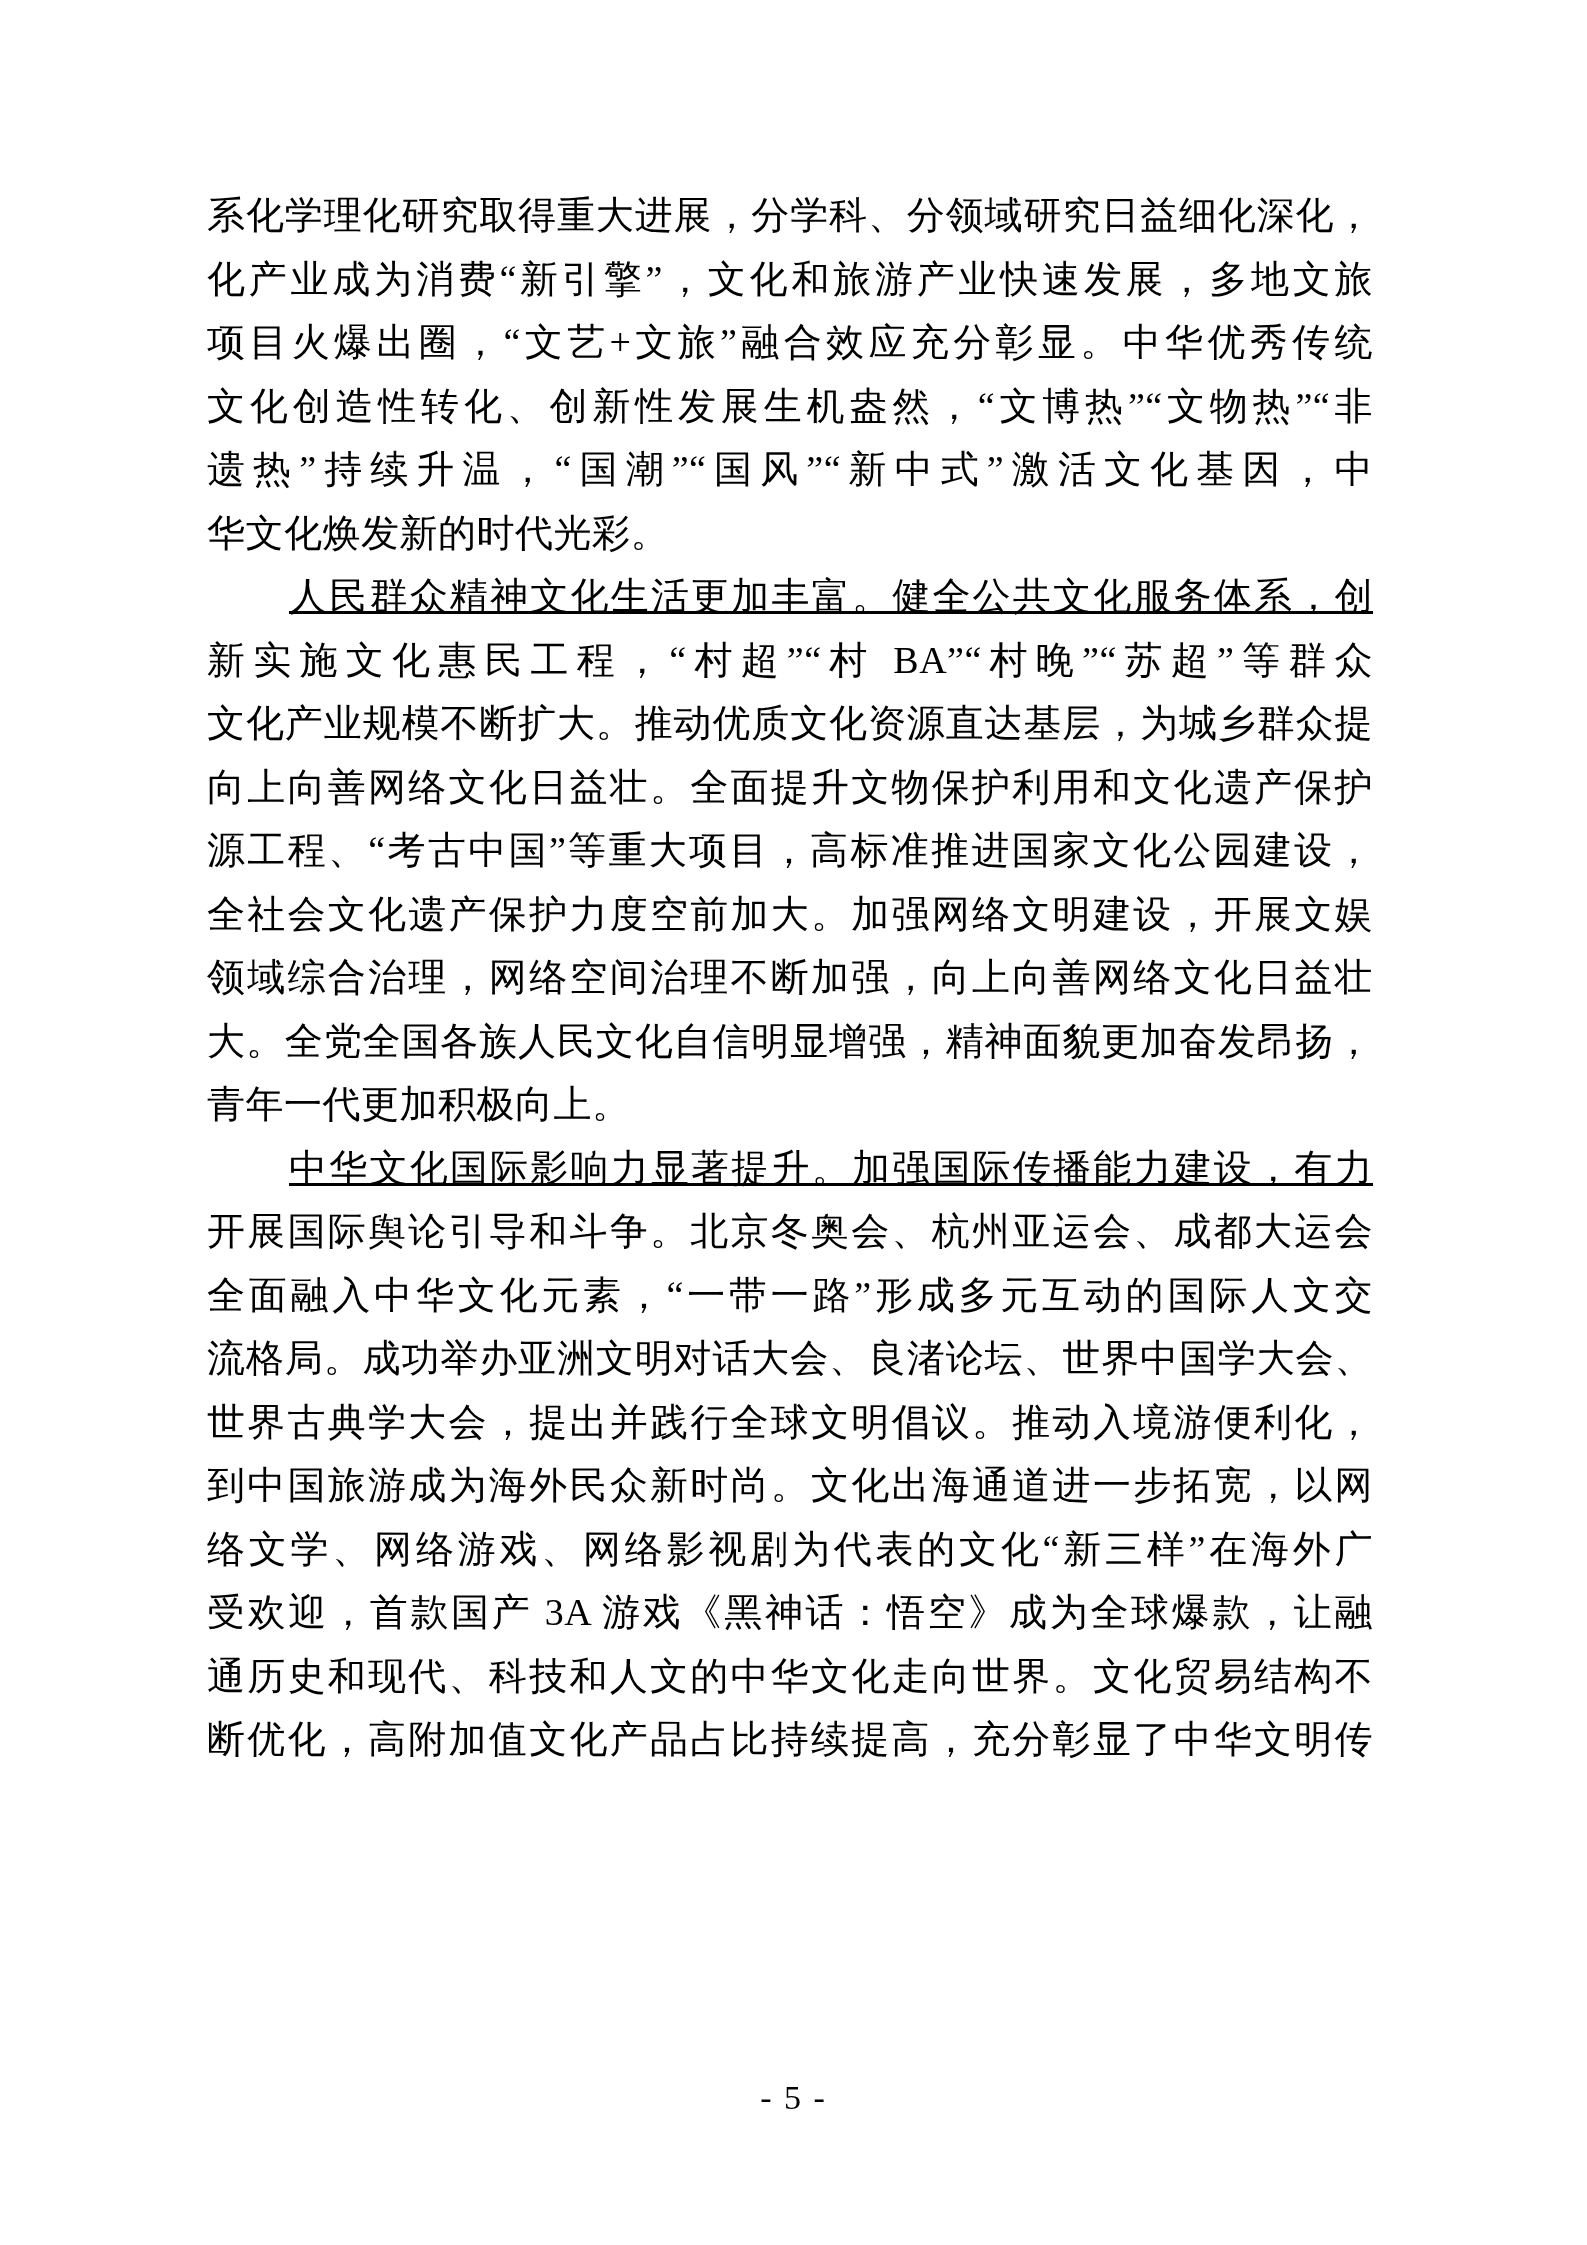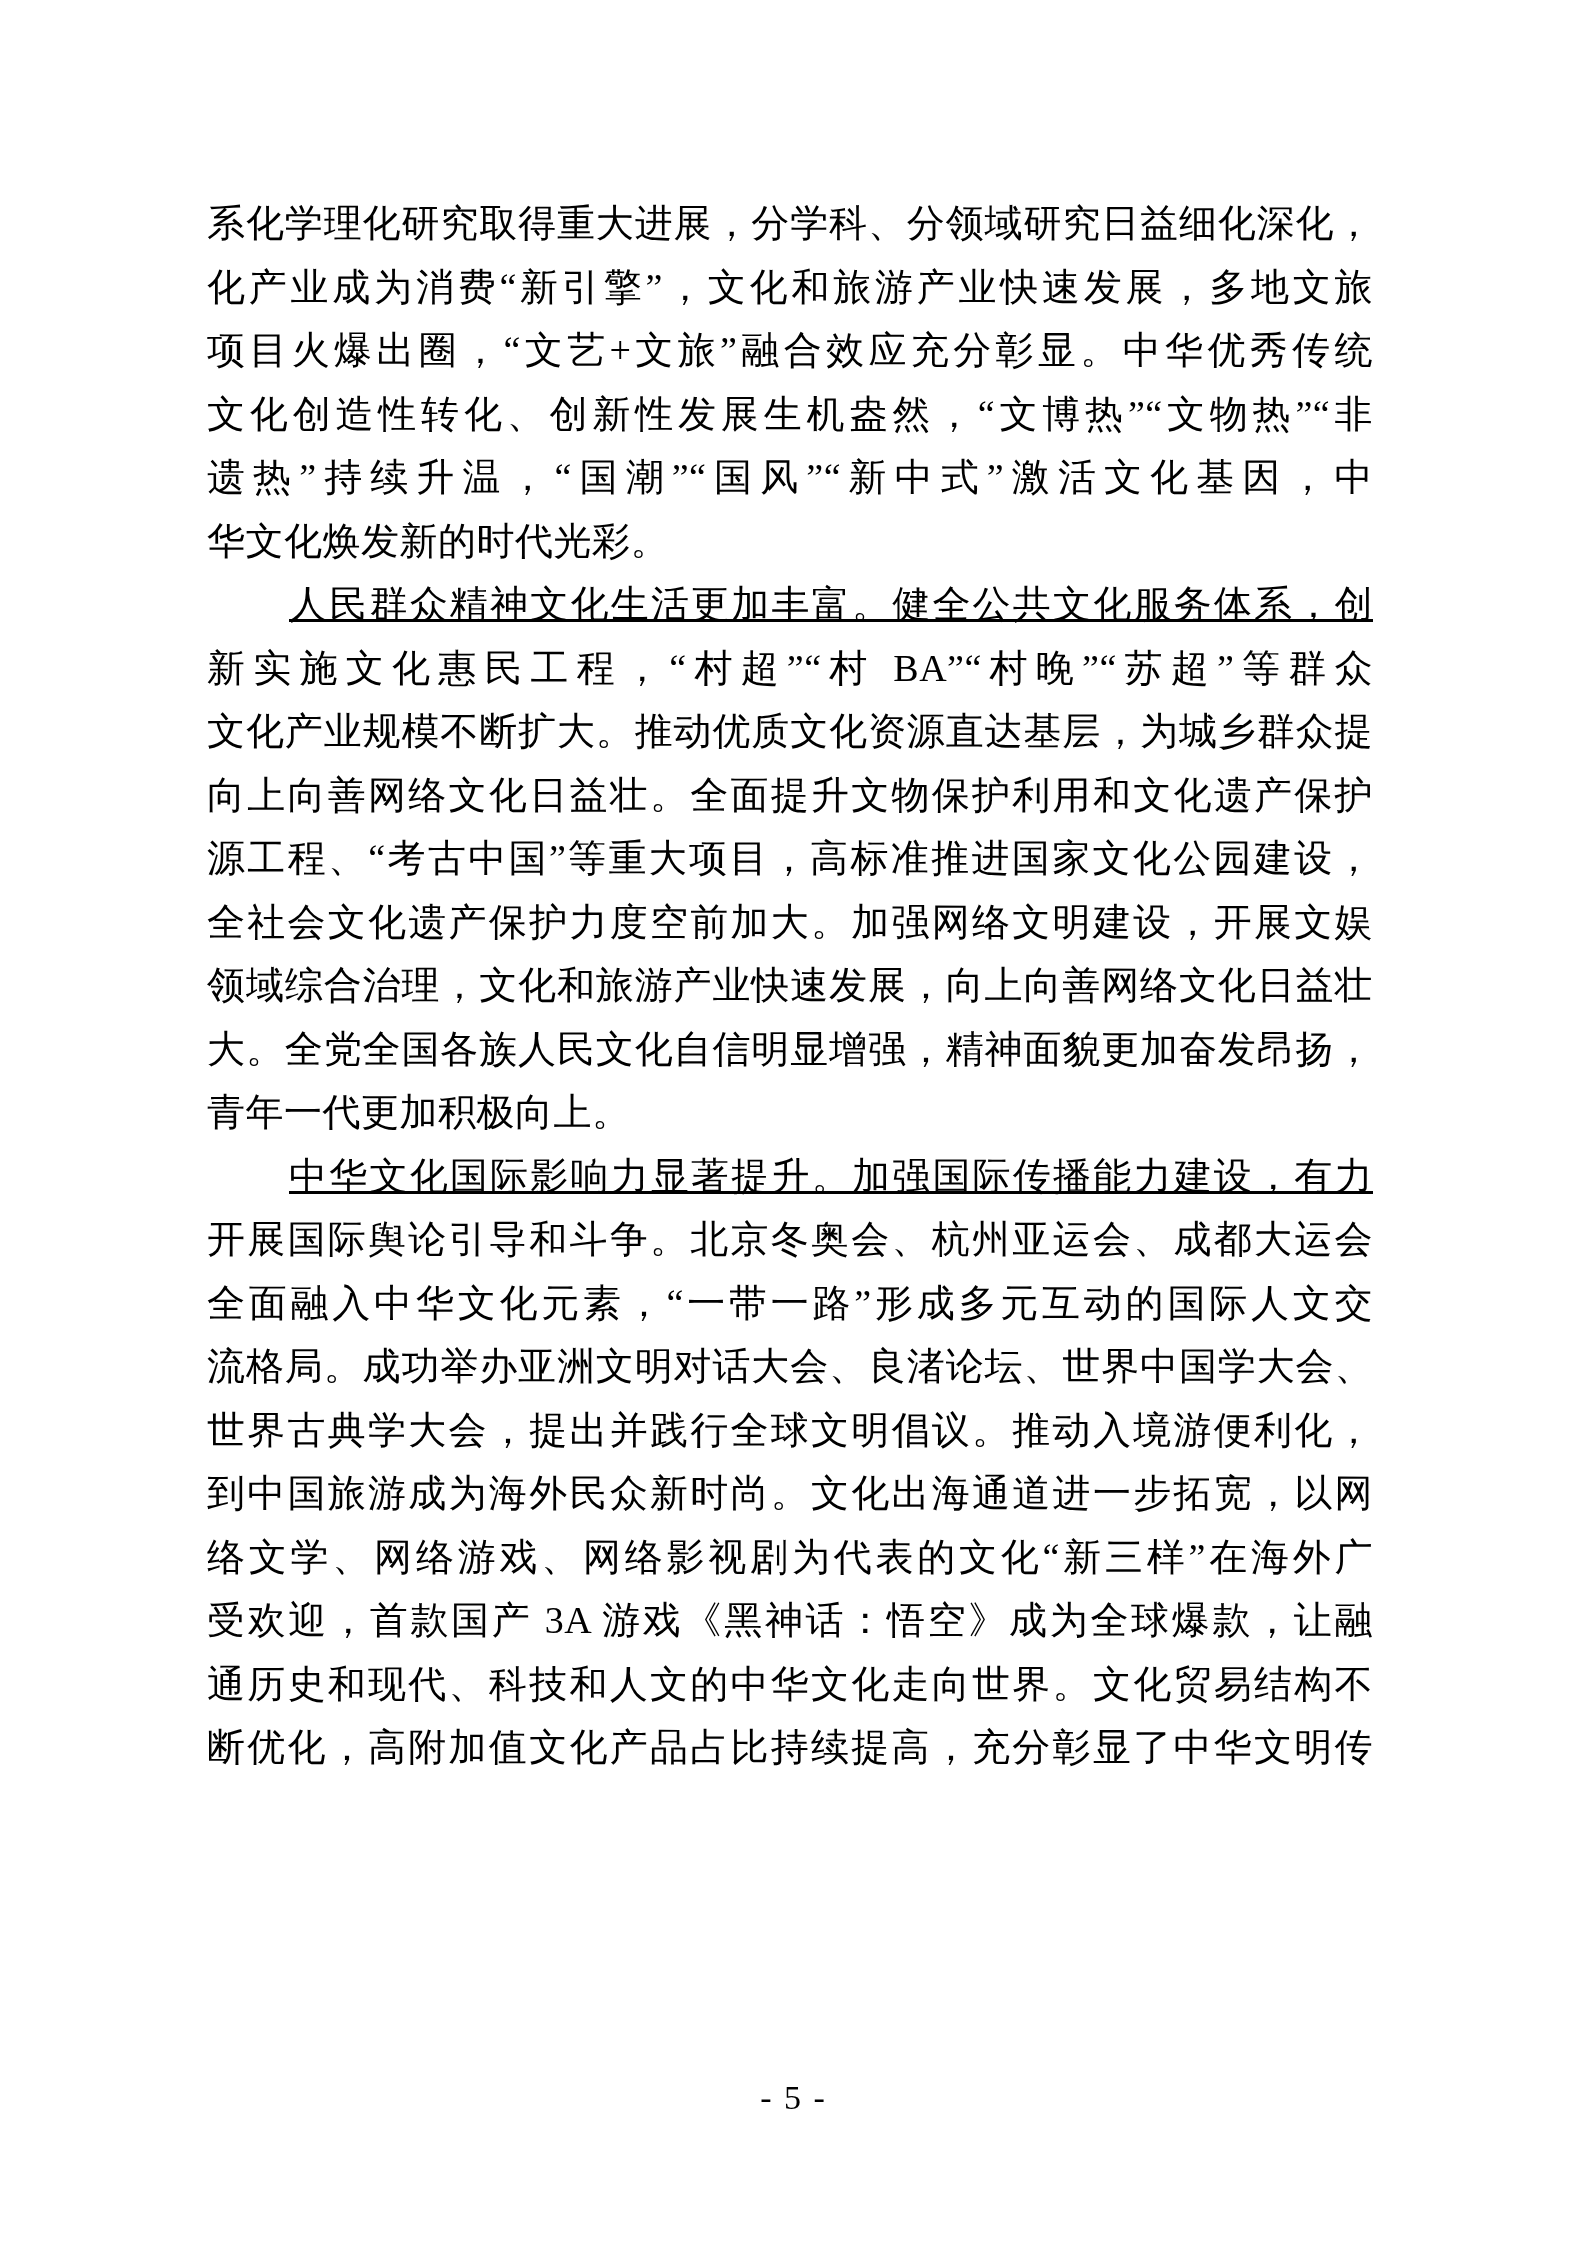--- a/index.html
+++ b/index.html
@@ -12,21 +12,21 @@
     width: 1587px;
     height: 2245px;
     background: #ffffff;
     overflow: hidden;
     font-family: "Liberation Serif", "DejaVu Serif", serif;
     color: #000000;
   }
   .text-block {
     position: absolute;
     left: 207px;
-    top: 192px;
+    top: 184px;
     width: 1166px;
   }
   .line {
     font-size: 38px;
     line-height: 63.5px;
     height: 63.5px;
     white-space: nowrap;
     text-align: justify;
     text-align-last: justify;
     -moz-text-align-last: justify;
@@ -64,21 +64,21 @@
     <div class="line">项目火爆出圈，“文艺+文旅”融合效应充分彰显。中华优秀传统</div>
     <div class="line">文化创造性转化、创新性发展生机盎然，“文博热”“文物热”“非</div>
     <div class="line">遗热”持续升温，“国潮”“国风”“新中式”激活文化基因，中</div>
     <div class="line para-end">华文化焕发新的时代光彩。</div>
     <div class="line indent">人民群众精神文化生活更加丰富。健全公共文化服务体系，创</div>
     <div class="line">新实施文化惠民工程，“村超”“村 BA”“村晚”“苏超”等群众</div>
     <div class="line">文化产业规模不断扩大。推动优质文化资源直达基层，为城乡群众提</div>
     <div class="line">向上向善网络文化日益壮。全面提升文物保护利用和文化遗产保护</div>
     <div class="line">源工程、“考古中国”等重大项目，高标准推进国家文化公园建设，</div>
     <div class="line">全社会文化遗产保护力度空前加大。加强网络文明建设，开展文娱</div>
-    <div class="line">领域综合治理，文化和旅游产业快速发展，向上向善网络文化日益壮</div>
+    <div class="line">领域综合治理，网络空间治理不断加强，向上向善网络文化日益壮</div>
     <div class="line">大。全党全国各族人民文化自信明显增强，精神面貌更加奋发昂扬，</div>
     <div class="line para-end">青年一代更加积极向上。</div>
     <div class="line indent">中华文化国际影响力显著提升。加强国际传播能力建设，有力</div>
     <div class="line">开展国际舆论引导和斗争。北京冬奥会、杭州亚运会、成都大运会</div>
     <div class="line">全面融入中华文化元素，“一带一路”形成多元互动的国际人文交</div>
     <div class="line">流格局。成功举办亚洲文明对话大会、良渚论坛、世界中国学大会、</div>
     <div class="line">世界古典学大会，提出并践行全球文明倡议。推动入境游便利化，</div>
     <div class="line">到中国旅游成为海外民众新时尚。文化出海通道进一步拓宽，以网</div>
     <div class="line">络文学、网络游戏、网络影视剧为代表的文化“新三样”在海外广</div>
     <div class="line">受欢迎，首款国产 3A 游戏《黑神话：悟空》成为全球爆款，让融</div>

